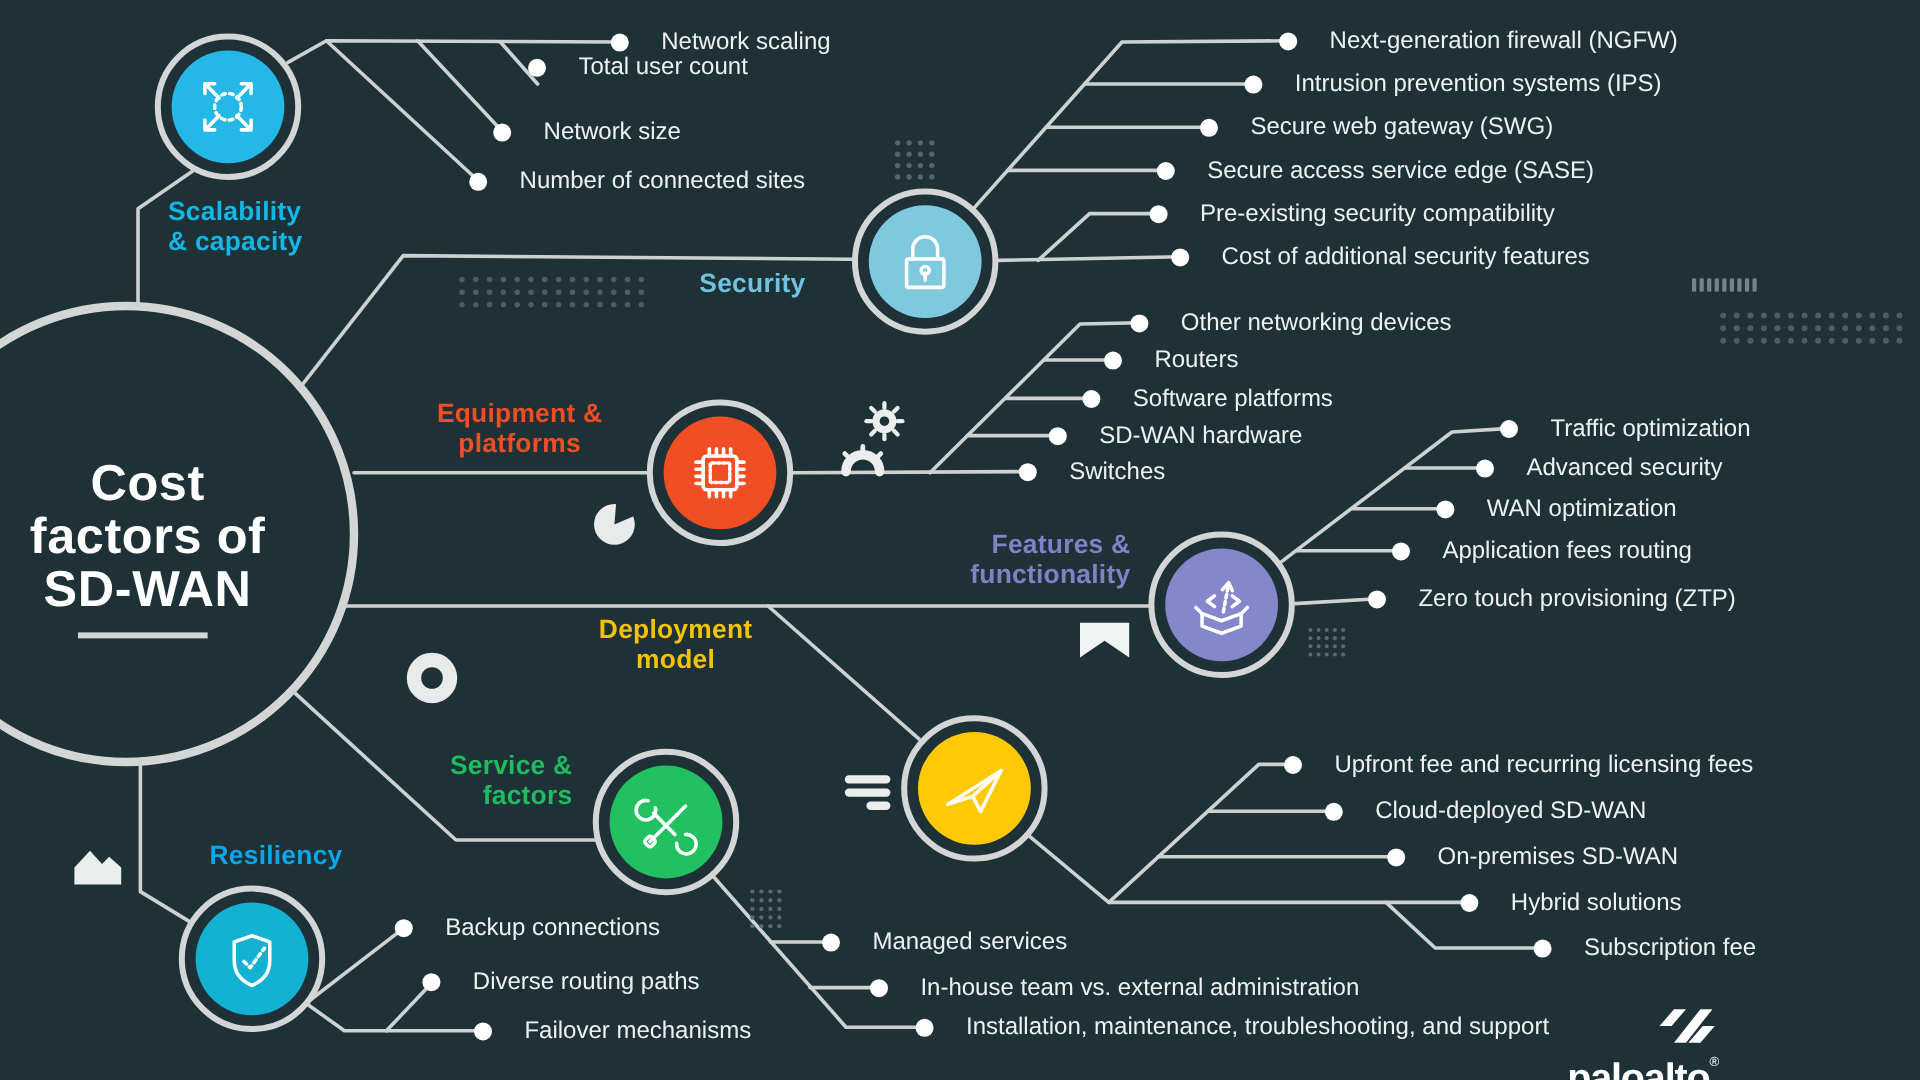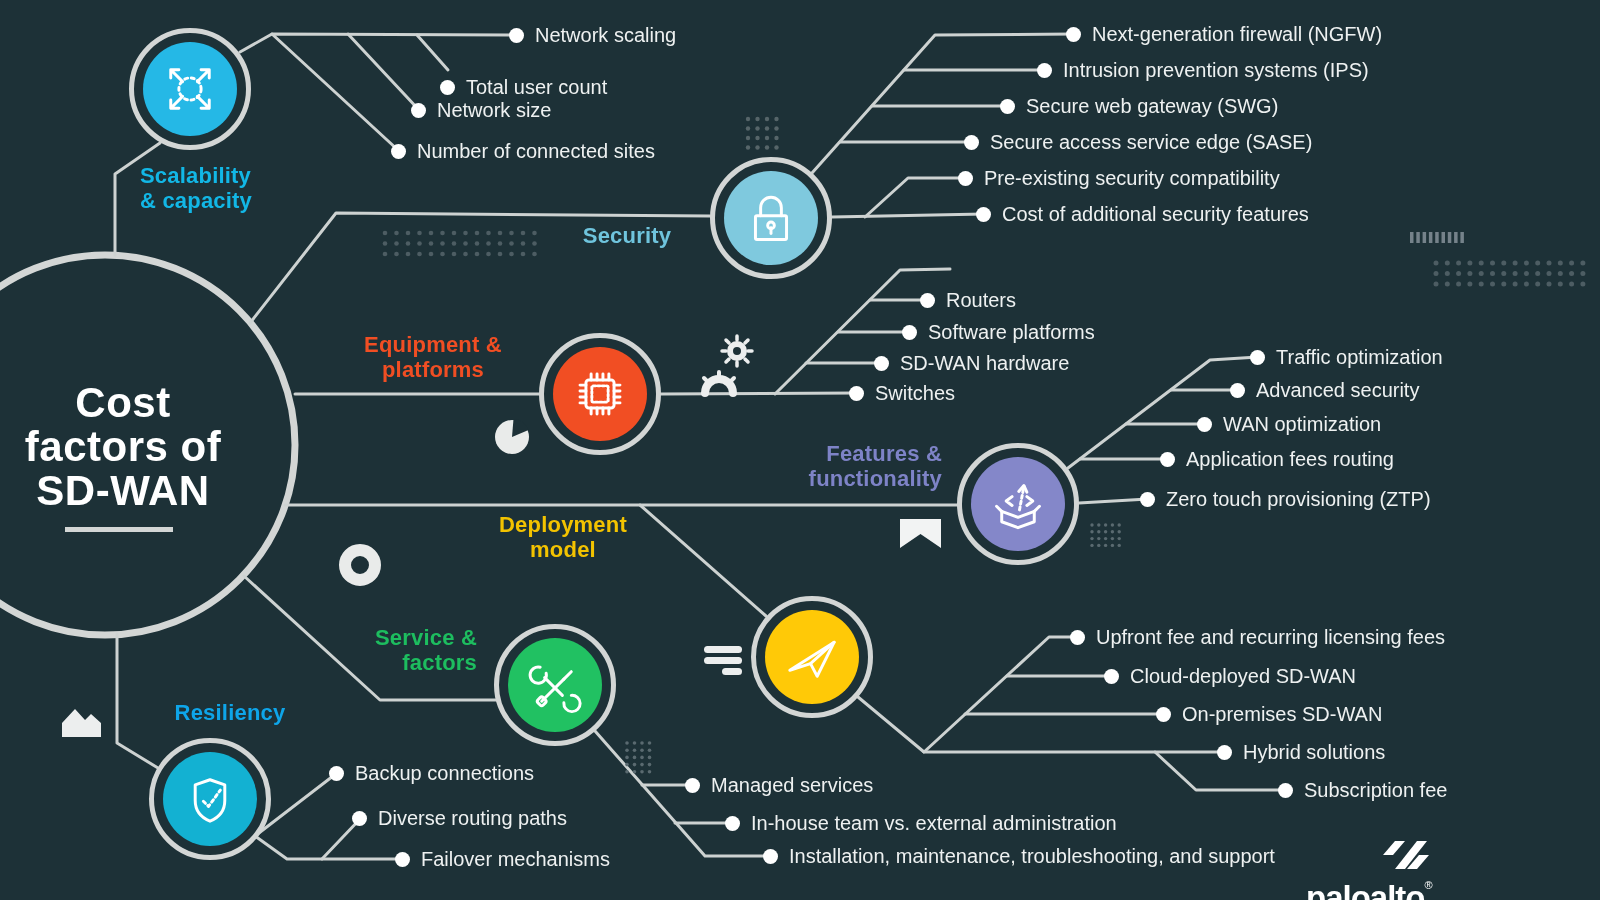--- a/index.html
+++ b/index.html
@@ -19,21 +19,21 @@
     position:absolute;left:9px;top:9px;width:94px;height:94px;border-radius:50%;
     display:flex;align-items:center;justify-content:center;
   }
   .glyph{width:74px;height:74px;}
   .glyph *{fill:none;stroke:#ffffff;stroke-width:4;stroke-linecap:round;stroke-linejoin:round;}
   .branch-label{
     position:absolute;z-index:2;font-weight:bold;font-size:22px;line-height:25px;
     letter-spacing:.2px;
   }
   .item{
-    position:absolute;z-index:2;display:flex;align-items:center;gap:11px;height:26px;
+    position:absolute;z-index:2;display:flex;align-items:center;gap:27px;height:26px;
     white-space:nowrap;
   }
   .dot{
     width:15px;height:15px;border-radius:50%;background:#ffffff;flex:none;
   }
   .item-label{color:#eef1f1;font-size:20px;}
   #title{
     position:absolute;left:18px;top:381px;width:210px;z-index:2;text-align:center;
     color:#ffffff;font-weight:bold;font-size:42px;line-height:44px;letter-spacing:.5px;
   }
@@ -419,21 +419,21 @@
     <div>factors</div>
   </div>
   <div class="branch-label" style="left: 155px; top: 700px; width: 150px; text-align: center; color: #0ea5e9;">
     <div>Resiliency</div>
   </div>
 
   <div class="item" style="left:509px;top:22px">
       <span class="dot"></span>
       <span class="item-label">Network scaling</span>
     </div>
-  <div class="item" style="left:440px;top:74px">
+  <div class="item" style="left:440px;top:43px">
       <span class="dot"></span>
       <span class="item-label">Total user count</span>
     </div>
   <div class="item" style="left:411px;top:97px">
       <span class="dot"></span>
       <span class="item-label">Network size</span>
     </div>
   <div class="item" style="left:391px;top:138px">
       <span class="dot"></span>
       <span class="item-label">Number of connected sites</span>
@@ -457,20 +457,24 @@
     </div>
   <div class="item" style="left:958px;top:165px">
       <span class="dot"></span>
       <span class="item-label">Pre-existing security compatibility</span>
     </div>
   <div class="item" style="left:976px;top:201px">
       <span class="dot"></span>
       <span class="item-label">Cost of additional security features</span>
     </div>
 
+  <div class="item" style="left:942px;top:256px">
+      <span class="dot"></span>
+      <span class="item-label">Other networking devices</span>
+    </div>
   <div class="item" style="left:920px;top:287px">
       <span class="dot"></span>
       <span class="item-label">Routers</span>
     </div>
   <div class="item" style="left:902px;top:319px">
       <span class="dot"></span>
       <span class="item-label">Software platforms</span>
     </div>
   <div class="item" style="left:874px;top:350px">
       <span class="dot"></span>

